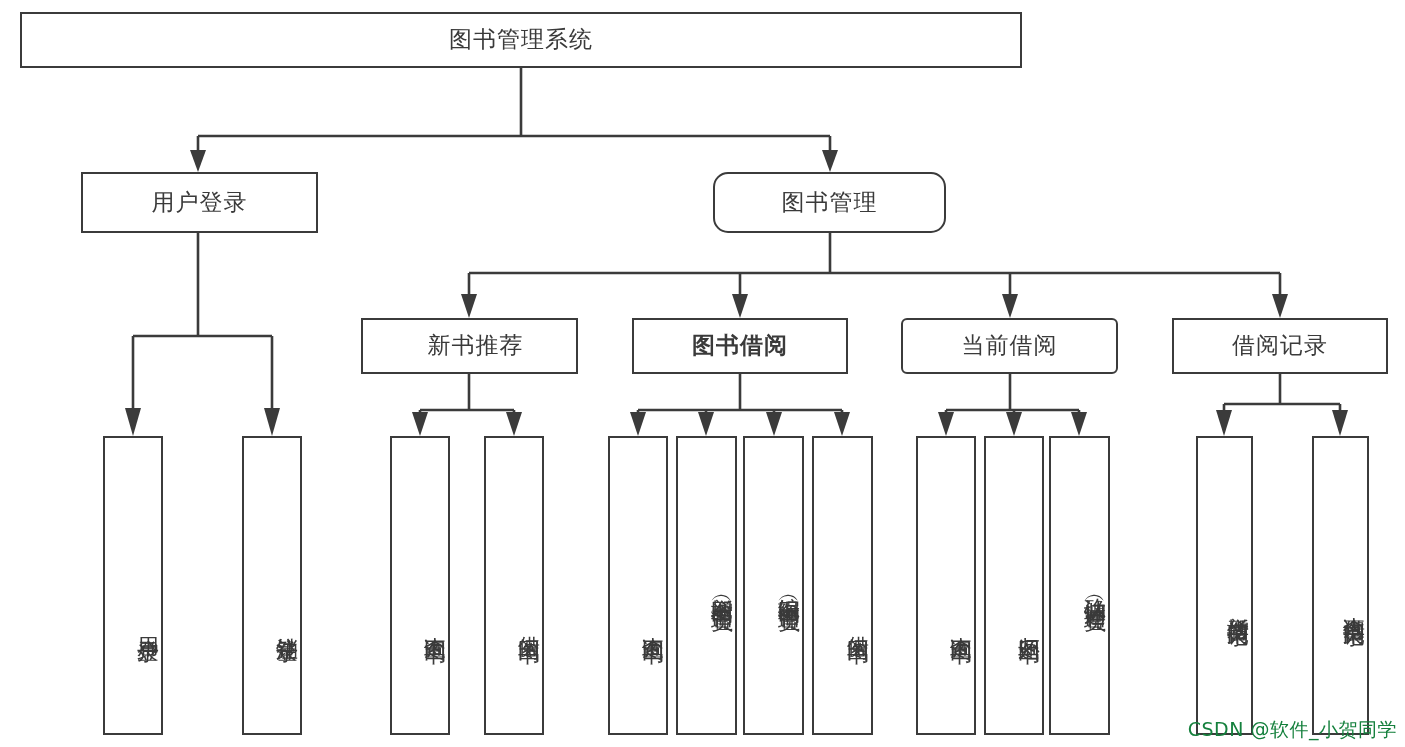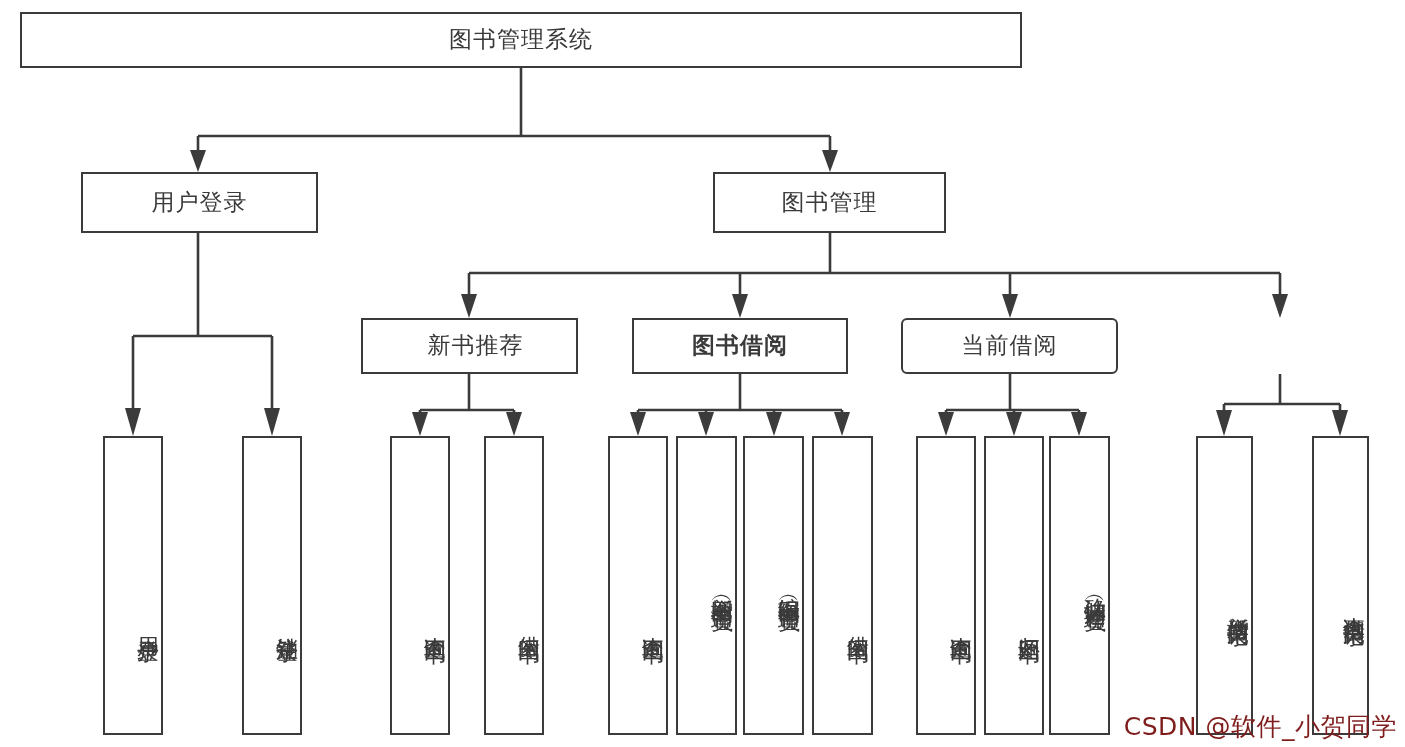--- a/index.html
+++ b/index.html
@@ -58,22 +58,22 @@
     stroke-width:2.6;
     fill:none;
     stroke-linecap:butt;
   }
   .arrowhead{fill:#3b3b3b;stroke:none;}
   
   #watermark{
     position:absolute;
     right:8px;
     bottom:4px;
-    font-size:25px;
-    color:#7f1d1d;
+    font-size:19px;
+    color:#15803d;
     letter-spacing:0.5px;
     white-space:nowrap;
     user-select:none;
   }
 </style>
 </head>
 <body>
 
 <div id="diagram-root">
 
@@ -139,28 +139,29 @@
     <line x1="1224" y1="404" x2="1224" y2="416"></line>
     <polygon class="arrowhead" points="1224,436 1216,410 1232,410"></polygon>
     <line x1="1340" y1="404" x2="1340" y2="416"></line>
     <polygon class="arrowhead" points="1340,436 1332,410 1348,410"></polygon>
   </svg>
 
   <div class="node horiz" style="left:20px;top:12px;width:1002px;height:56px;">图书管理系统</div>
 
   <div class="node horiz" style="left:81px;top:172px;width:237px;height:61px;">用户登录</div>
 
-  <div class="node horiz" style="left:713px;top:172px;width:233px;height:61px;">图书管理</div>
+  <div class="node horiz" style="left:713px;top:172px;width:233px;height:61px;border-radius:15px;">图书管理</div>
 
   <div class="node horiz" style="left:361px;top:318px;width:217px;height:56px;padding-left:12px;">新书推荐</div>
 
   <div class="node horiz" style="left:632px;top:318px;width:216px;height:56px;font-weight:bold;">图书借阅</div>
 
   <div class="node horiz" style="left:901px;top:318px;width:217px;height:56px;border-radius:6px;">当前借阅</div>
 
+  <div class="node horiz" style="left:1172px;top:318px;width:216px;height:56px;">借阅记录</div>
 
   <div class="node vert" style="left:103px;top:436px;width:60px;height:299px;padding-top:74px;">用户登录</div>
 
   <div class="node vert" style="left:242px;top:436px;width:60px;height:299px;padding-top:74px;">注销登录</div>
 
   <div class="node vert" style="left:390px;top:436px;width:60px;height:299px;padding-top:74px;">查询图书</div>
 
   <div class="node vert" style="left:484px;top:436px;width:60px;height:299px;padding-top:74px;">借阅图书</div>
 
   <div class="node vert" style="left:608px;top:436px;width:60px;height:299px;padding-top:74px;">查询图书</div>

